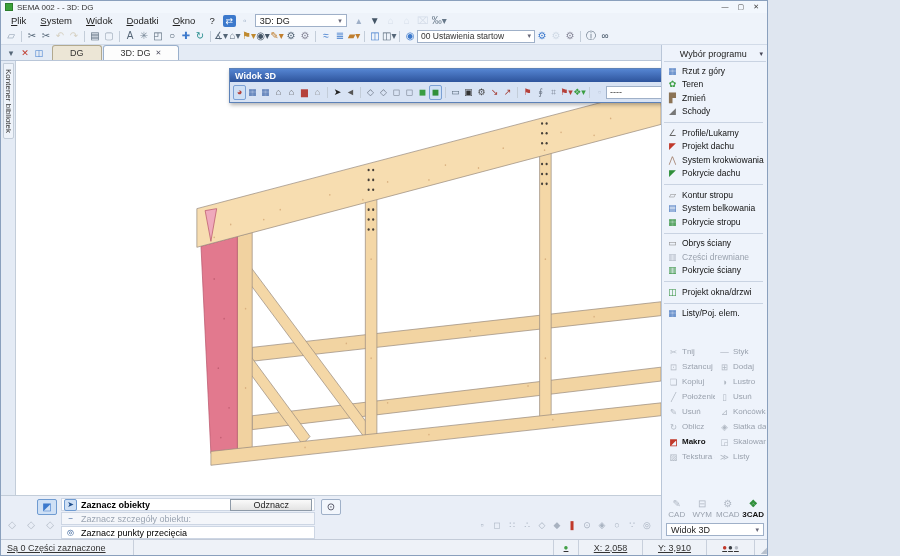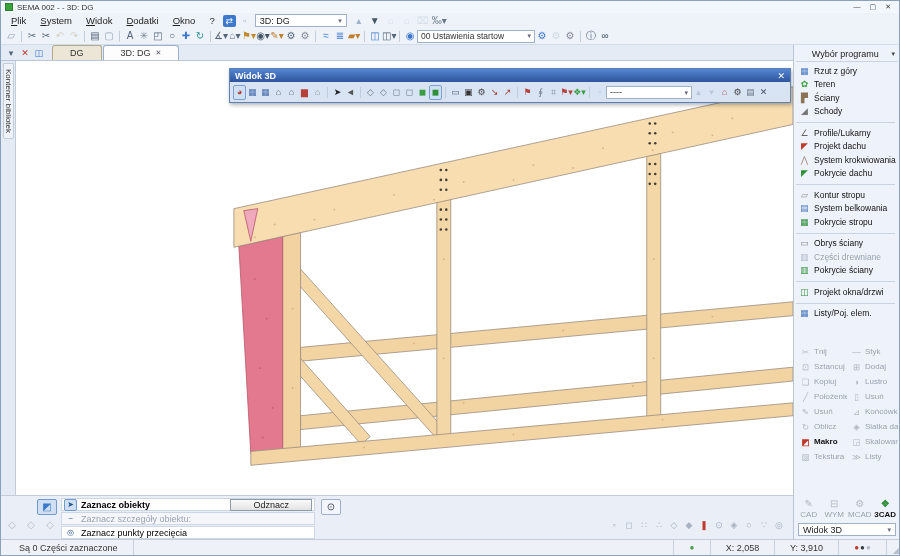--- a/index.html
+++ b/index.html
@@ -1,18 +1,18 @@
 <!DOCTYPE html>
 <html><head>
 <meta charset="utf-8">
 <style>
   * { box-sizing: border-box; margin: 0; padding: 0; }
   html,body { width:900px; height:556px; overflow:hidden; }
   body { font-family:"Liberation Sans", sans-serif; background:#dfe6f0; }
-  .app { width:900px; height:556px; display:flex; flex-direction:column; background:#edf2fa; border:1px solid #8aa0bd; }
+  .app { width:768px; height:556px; display:flex; flex-direction:column; background:#edf2fa; border:1px solid #8aa0bd; }
 
   
   .titlebar { height:12px; display:flex; align-items:center; gap:4px; padding:0 4px; background:#f2f7fd; font-size:8px; color:#333; flex:0 0 auto; }
   .app-icon { width:8px; height:8px; border:1px solid #2c7d2c; display:inline-block; }
   .win-btns { margin-left:auto; display:flex; gap:9px; font-size:7px; color:#444; padding-right:4px; }
   .win-btns span { cursor:default; }
 
   
   .menubar { height:15px; display:flex; align-items:center; font-size:9.5px; padding:0 3px; background:#eef3fa; color:#222; flex:0 0 auto; gap:1px; }
   .menu-item { padding:0 7px; background:none; border:none; font:inherit; color:inherit; }
@@ -92,21 +92,21 @@
   .sel-row .b { font-weight:bold; }
   .sel-row.dim { background:#f4f6fa; }
   .sel-row.dim .sel-lbl { color:#9aa4b2; }
   .btn { margin-left:auto; background:linear-gradient(#fafafa,#e3e3e3); border:1px solid #8e9aa8; font-size:9px; height:12px; line-height:10px; padding:0 22px; color:#222; }
   .zoomsel { position:absolute; left:320px; top:3px; margin:0; background:#f2f6fc; border-color:#9fb0c8; color:#445; }
   .snap-row { position:absolute; right:8px; bottom:7px; display:flex; gap:3px; }
   .snap-row .tb-icon { width:12px; font-size:9px; color:#a8b2c0; }
 
   
   .statusbar { height:16px; background:#eef2f8; border-top:1px solid #c3cbd8; display:flex; align-items:stretch; font-size:9px; color:#333; flex:0 0 auto; }
-  .seg { display:flex; align-items:center; padding:0 18px; border-right:1px solid #c8d0dc; white-space:nowrap; }
+  .seg { display:flex; align-items:center; padding:0 6px; border-right:1px solid #c8d0dc; white-space:nowrap;text-decoration:underline; }
   .seg.w1 { width:133px; }
   .seg.w2 { width:173px; }
   .seg.fx { flex:1; border-right:none; }
   .seg.dotseg { width:26px; justify-content:center; border-left:1px solid #c8d0dc; }
   .seg.w3 { width:64px; justify-content:center; }
   .seg.dots { width:48px; gap:1px; justify-content:center; }
   .sdot { font-size:8px; line-height:8px; }
   .grip { width:12px; display:flex; align-items:flex-end; justify-content:flex-end; color:#b7c0cc; font-size:8px; }
 </style>
 </head>
@@ -406,21 +406,21 @@
             <span class="lbl">Rzut z góry</span>
           </div>
 
           <div class="sb-item">
             <span class="ic" style="color: rgb(63, 160, 71);">✿</span>
             <span class="lbl">Teren</span>
           </div>
 
           <div class="sb-item">
             <span class="ic" style="color: rgb(139, 115, 85);">▛</span>
-            <span class="lbl">Ściany</span>
+            <span class="lbl">Zmień</span>
           </div>
 
           <div class="sb-item">
             <span class="ic" style="color: rgb(119, 119, 119);">◢</span>
             <span class="lbl">Schody</span>
           </div>
 
           <div class="sb-item sep">
             <span class="ic"></span>
             <span class="lbl"></span>

